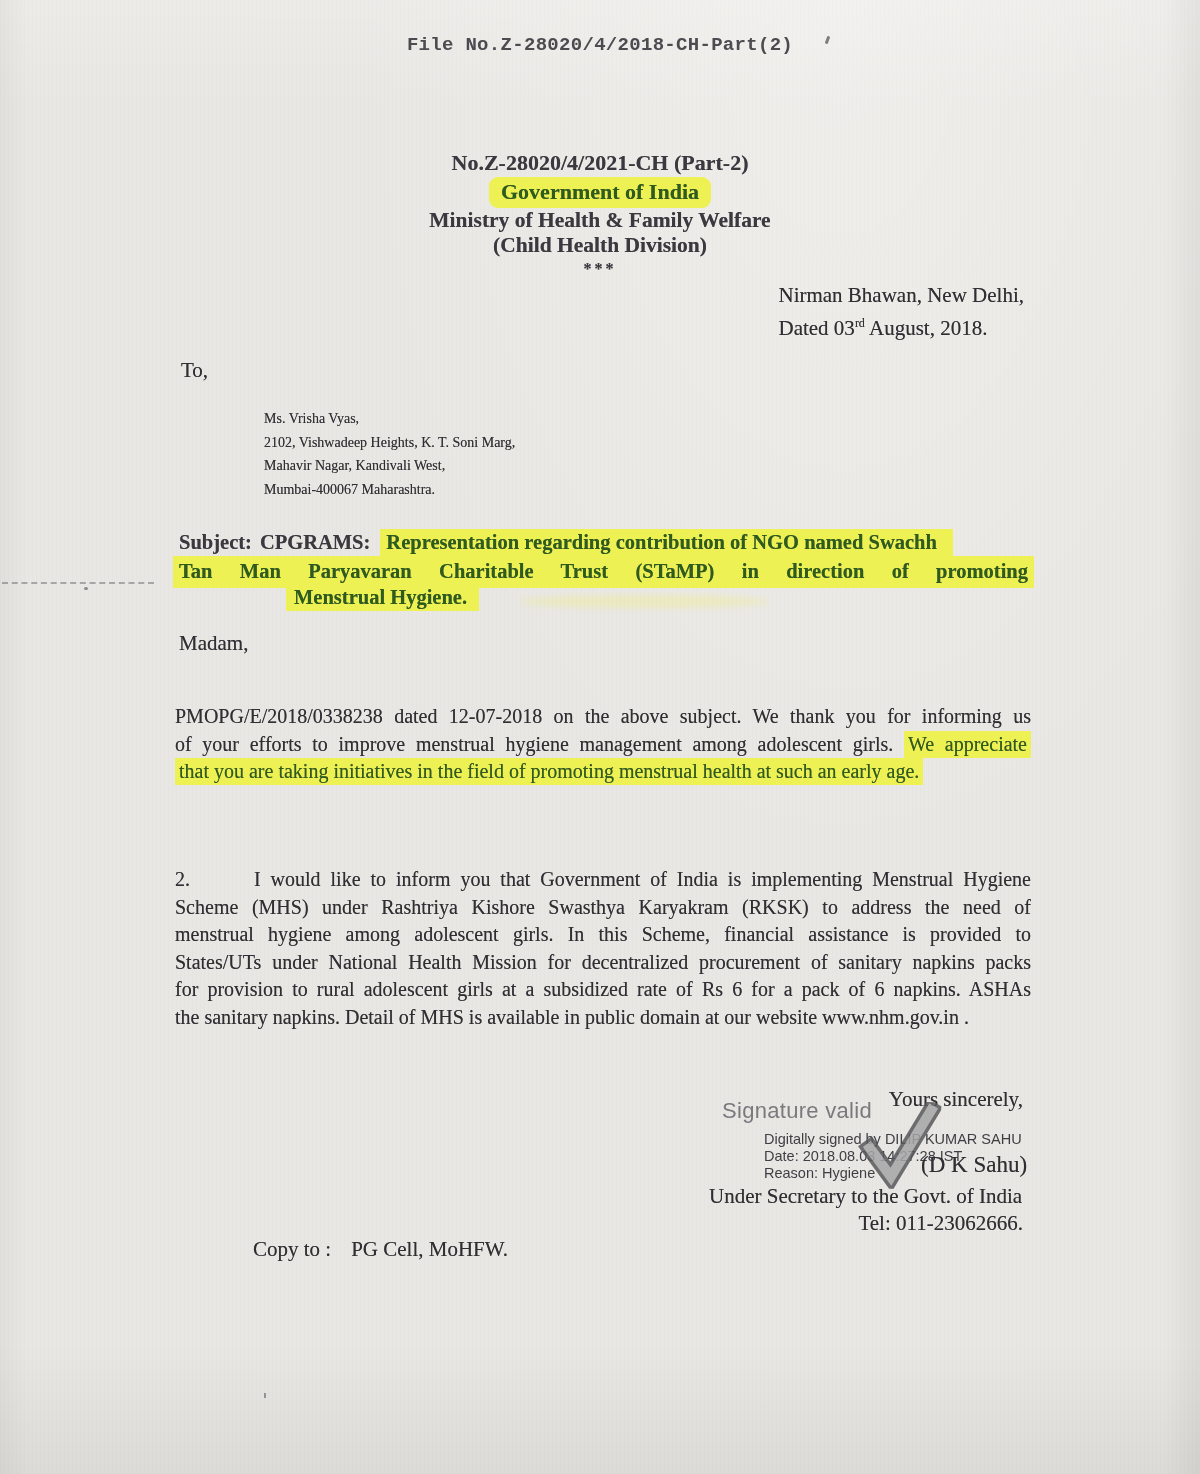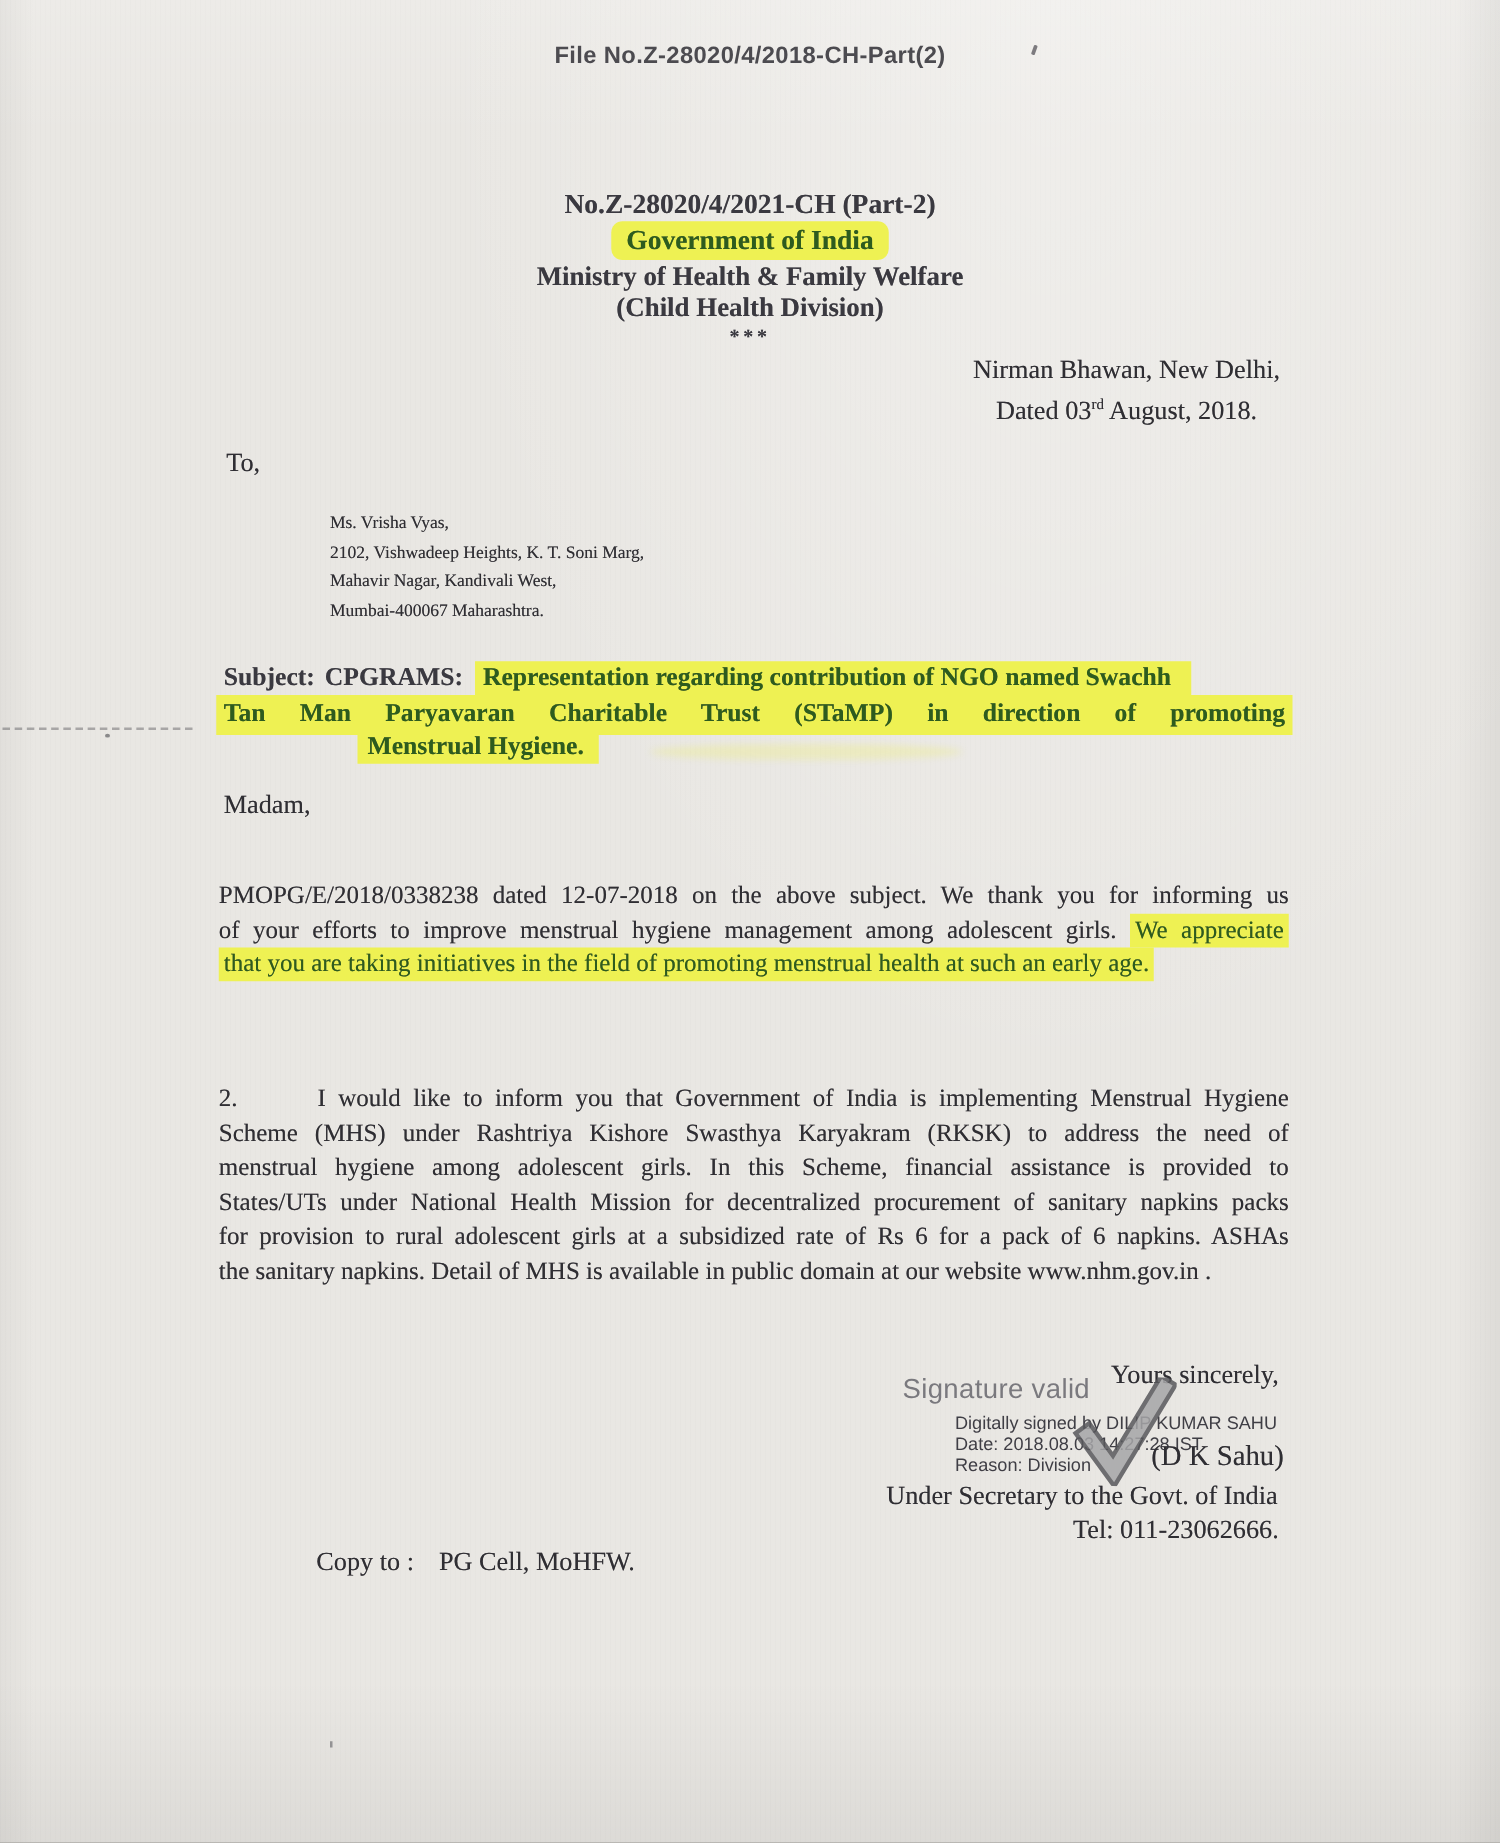--- a/index.html
+++ b/index.html
@@ -18,35 +18,35 @@
       repeating-linear-gradient(90deg, rgba(0,0,0,0.010) 0 1px, transparent 1px 4px);
     font-family:"Liberation Serif","DejaVu Serif",serif;
     color:#2f2e33;
   }
   .paper *{box-sizing:border-box;}
   .abs{position:absolute;}
   .ink{text-shadow:0 0 0.5px rgba(47,46,51,0.55);}
 
   .file-header{
     top:34px;left:0;width:100%;text-align:center;
-    font-family:Liberation Sans, sans-serif;
+    font-family:Liberation Mono, monospace;
     font-weight:bold;font-size:19px;letter-spacing:.3px;color:#4c4b50;
   }
 
   .letterhead{top:150px;left:0;width:100%;text-align:center;font-weight:bold;color:#3a3940;}
   .lh-ref{font-size:22px;line-height:26px;}
   .lh-govt-row{line-height:28px;margin-top:1px;}
   .hl-pill{
     display:inline-block;background:#eef153;color:#2d5c1e;
     padding:1px 12px 2px;border-radius:9px;font-size:22px;
   }
   .lh-line{font-size:21.5px;line-height:25px;}
   .lh-stars{font-size:16px;letter-spacing:3px;line-height:16px;margin-top:3px;}
 
-  .dateline{top:281px;right:176px;text-align:center;font-size:21px;line-height:28px;}
+  .dateline{top:281px;right:176px;text-align:left;font-size:21px;line-height:28px;}
   .dateline sup{font-size:12px;}
 
   .to-label{top:358px;left:181px;font-size:21px;}
   .recipient{top:407px;left:264px;font-size:14px;line-height:23.5px;}
 
   .subject{top:529px;left:179px;width:851px;font-weight:bold;font-size:20.5px;color:#3a3940;}
   .s-line{height:26.5px;line-height:26.5px;white-space:nowrap;}
   .s-label{font-weight:600;margin-right:8px;}
   .s-tag{margin-right:10px;}
   .s-hl{background:#eef153;color:#2d5c1e;padding:2px 16px 3px 6px;}
@@ -155,21 +155,21 @@
     <div class="p-line">the sanitary napkins. Detail of MHS is available in public domain at our website www.nhm.gov.in .</div>
   </div>
 
   <div class="abs closing ink">Yours sincerely,</div>
 
   <div class="abs sig-valid">Signature valid</div>
 
   <div class="abs sig-meta">
     <div>Digitally signed by DILIP KUMAR SAHU</div>
     <div>Date: 2018.08.03 14:27:28 IST</div>
-    <div>Reason: Division</div>
+    <div>Reason: Hygiene</div>
   </div>
 
   <svg class="abs check-icon" viewBox="0 0 84 88">
     <path d="M14 48 L36 76 L74 8" fill="none" stroke="#58585c" stroke-width="17" stroke-linecap="square" stroke-linejoin="miter"></path>
     <path d="M14 48 L36 76 L74 8" fill="none" stroke="#a6a6a8" stroke-width="10" stroke-linecap="square" stroke-linejoin="miter"></path>
   </svg>
 
   <div class="abs dk-sahu ink">(D K Sahu)</div>
   <div class="abs designation ink">Under Secretary to the Govt. of India</div>
   <div class="abs tel ink">Tel: 011-23062666.</div>

